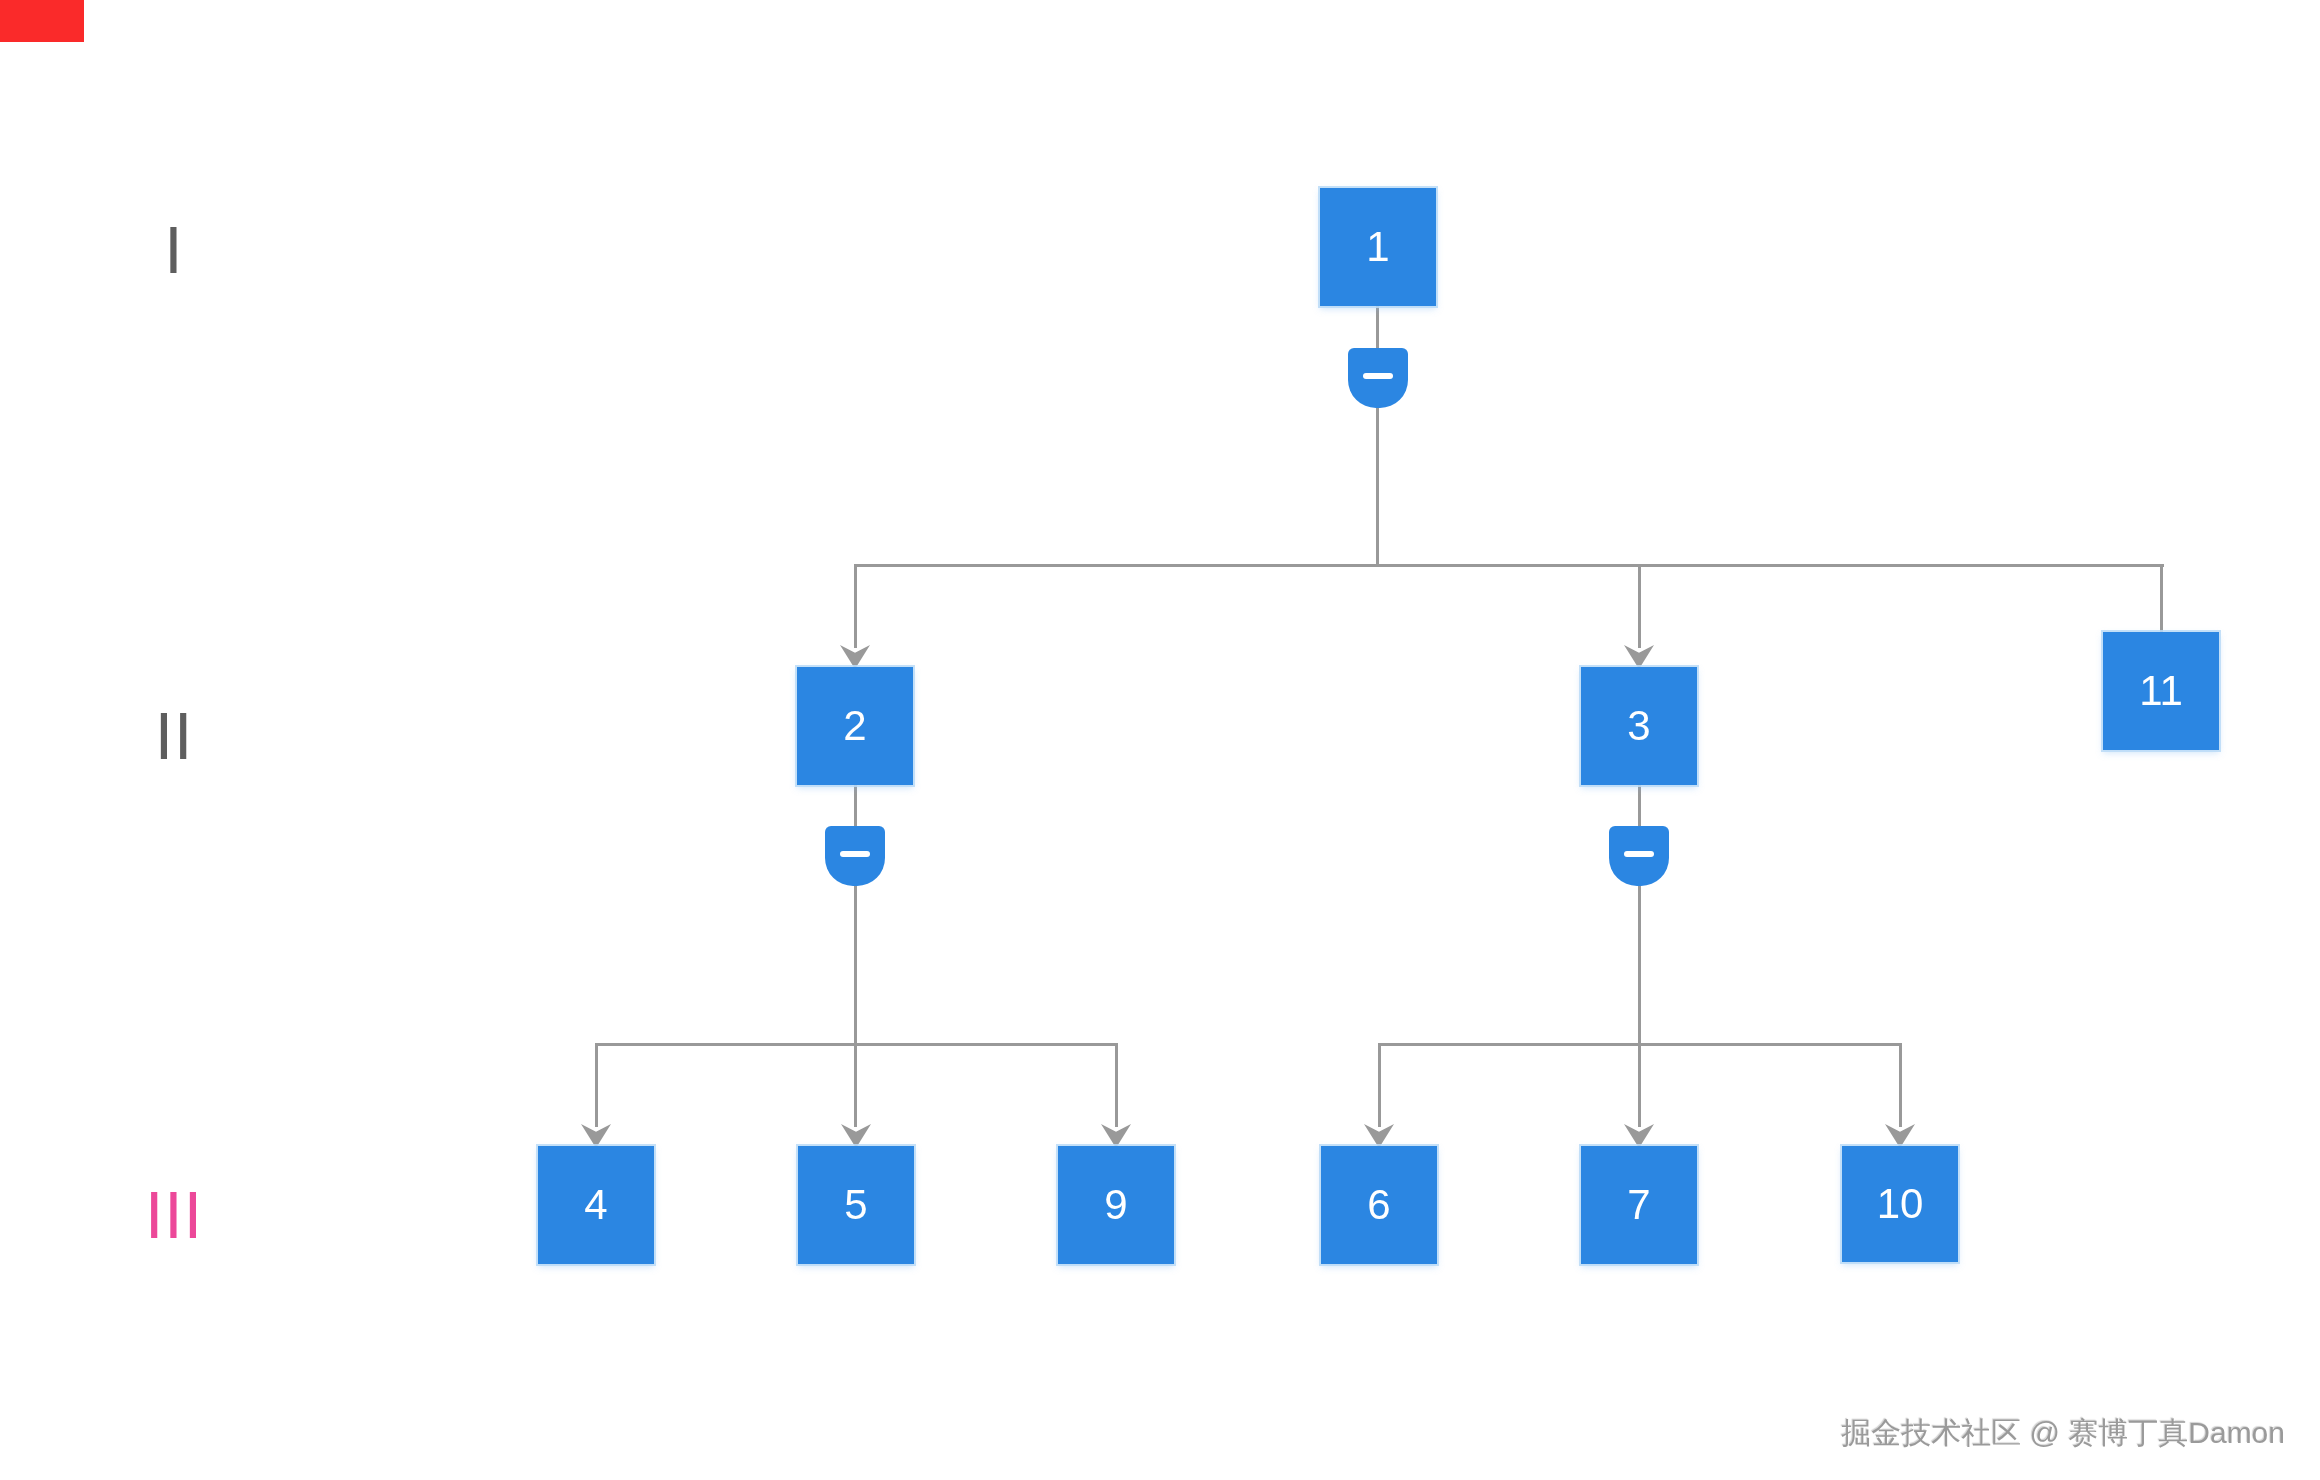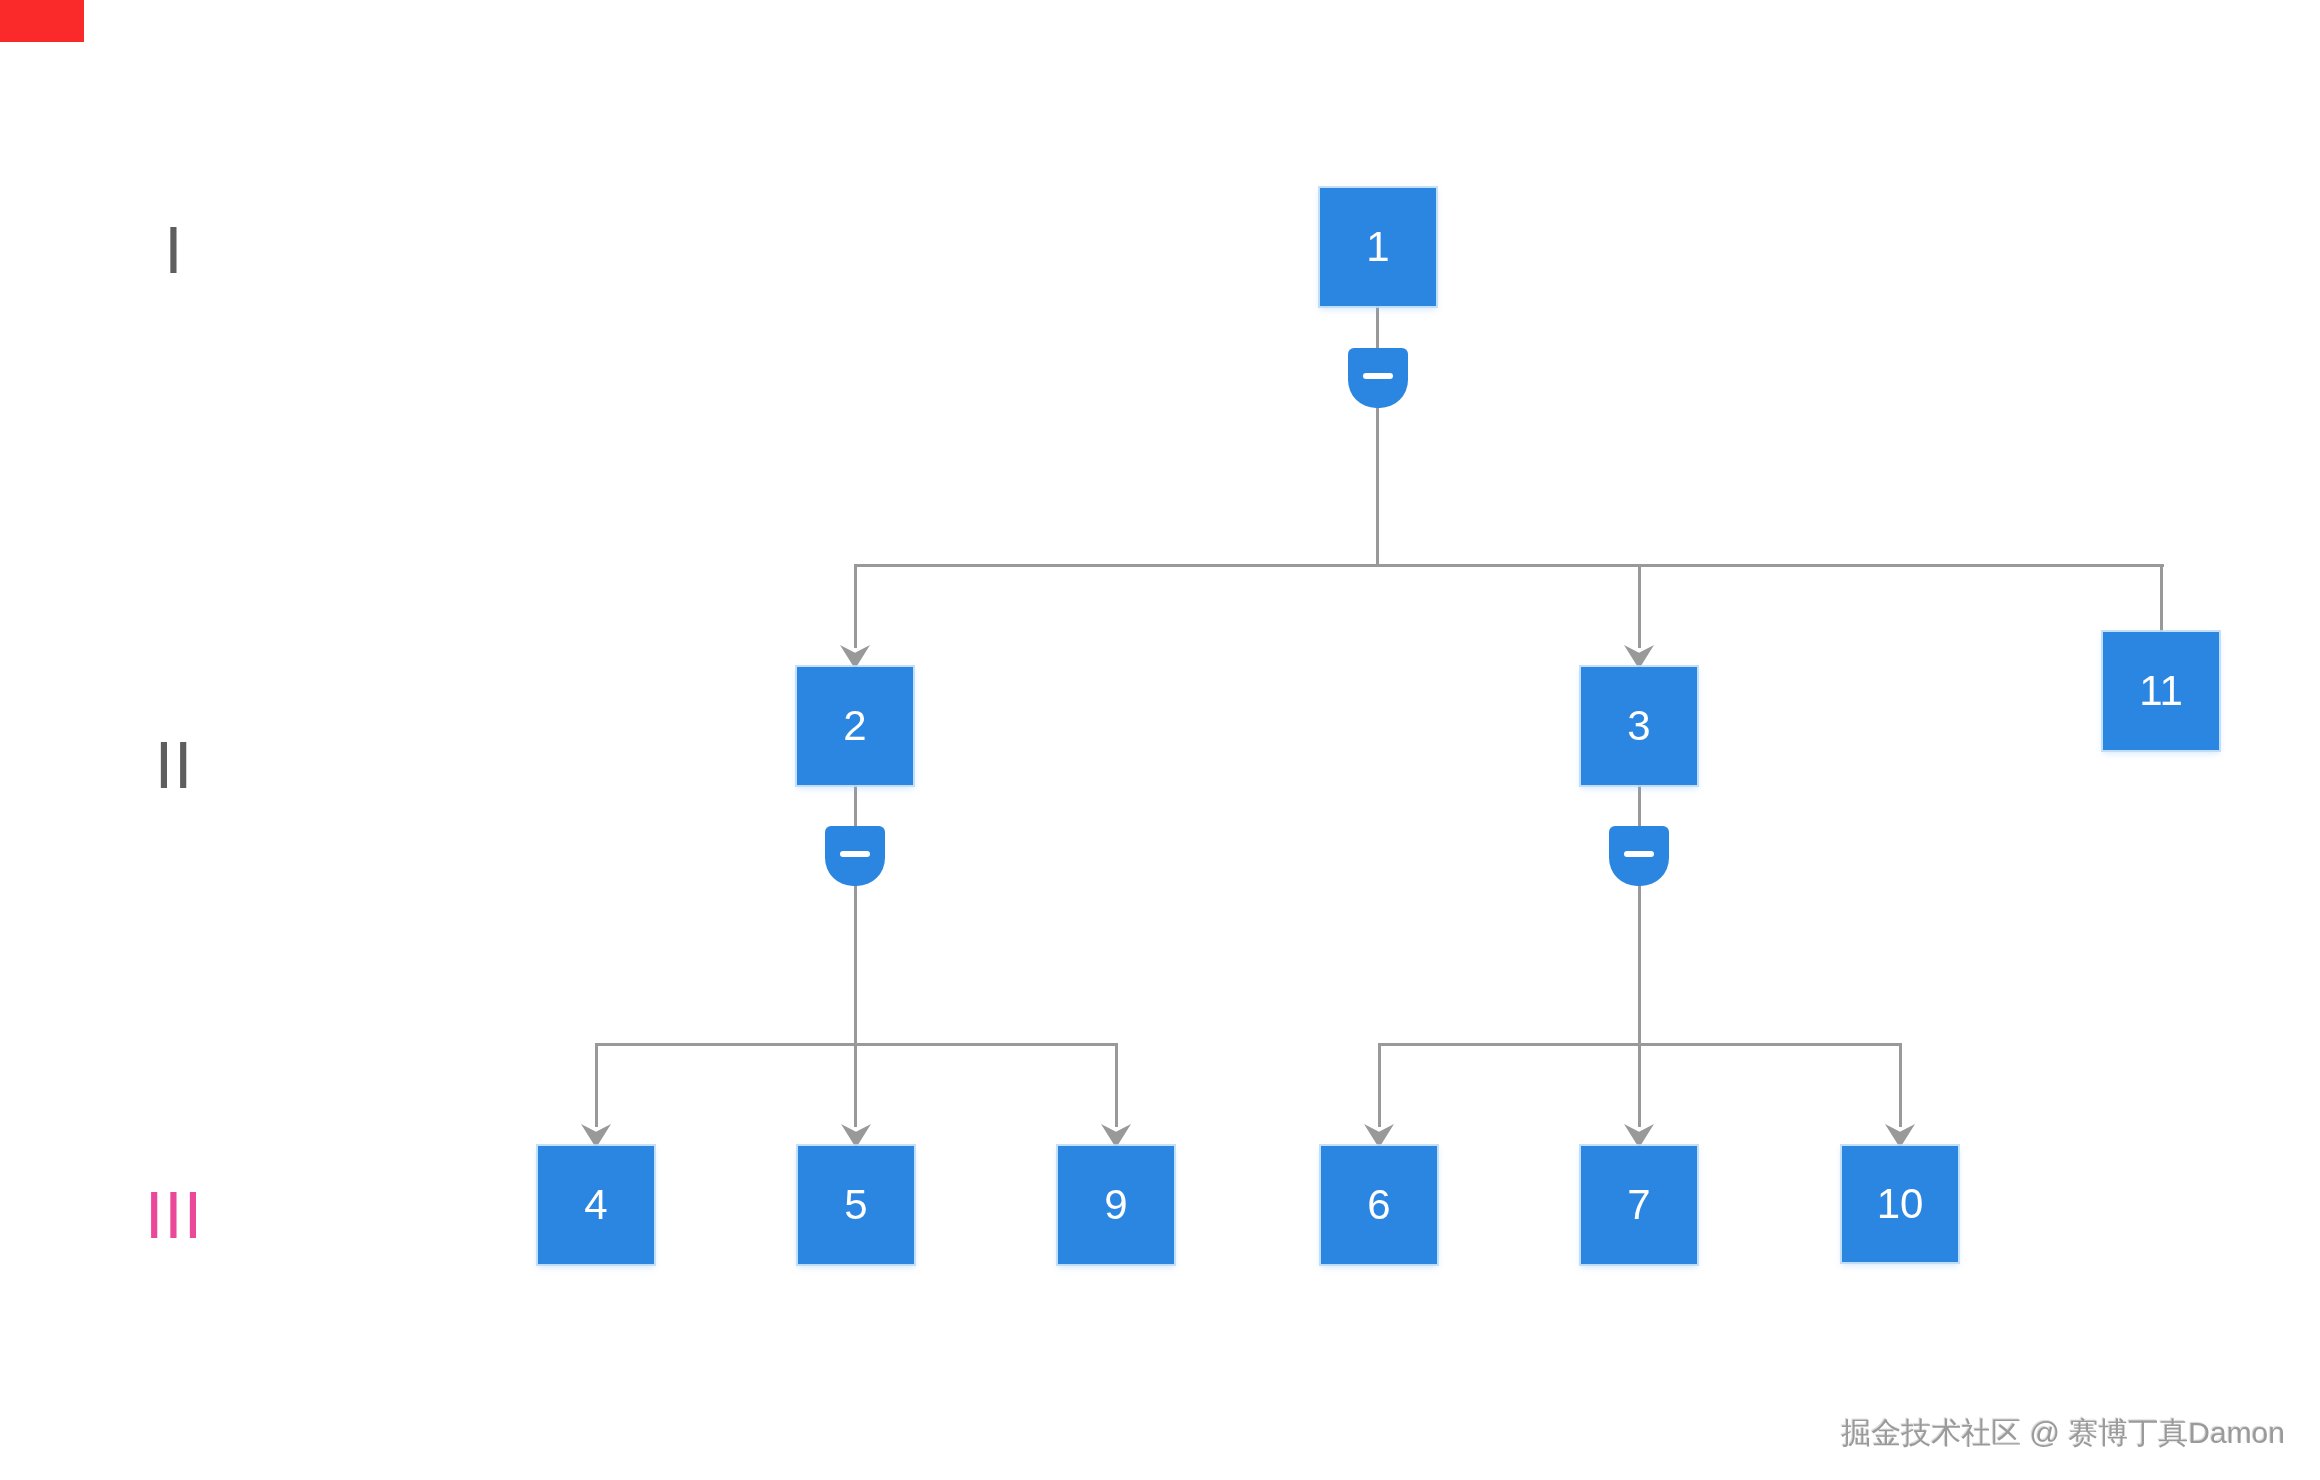--- a/index.html
+++ b/index.html
@@ -77,21 +77,21 @@
     <div class="arrow" style="left: 840px; top: 645px; background: rgb(153, 153, 153);"></div>
     <div class="arrow" style="left: 1624px; top: 645px; background: rgb(153, 153, 153);"></div>
     <div class="arrow" style="left: 2146px; top: 646px; background: rgb(153, 153, 153);"></div>
     <div class="arrow" style="left: 581px; top: 1124px; background: rgb(153, 153, 153);"></div>
     <div class="arrow" style="left: 841px; top: 1124px; background: rgb(153, 153, 153);"></div>
     <div class="arrow" style="left: 1101px; top: 1124px; background: rgb(153, 153, 153);"></div>
     <div class="arrow" style="left: 1364px; top: 1124px; background: rgb(153, 153, 153);"></div>
     <div class="arrow" style="left: 1624px; top: 1124px; background: rgb(153, 153, 153);"></div>
     <div class="arrow" style="left: 1885px; top: 1124px; background: rgb(153, 153, 153);"></div>
     <div class="lvl" style="left: 174px; top: 250px; color: rgb(94, 94, 94);">I</div>
-    <div class="lvl" style="left: 174px; top: 736px; color: rgb(94, 94, 94); margin-top: 29px;">II</div>
+    <div class="lvl" style="left: 174px; top: 736px; color: rgb(94, 94, 94);">II</div>
     <div class="lvl" style="left: 174px; top: 1215px; color: #ec4899;">III</div>
     <div class="node" style="left: 1320px; top: 188px; width: 116px; height: 118px; background: rgb(43, 134, 226); color: rgb(255, 255, 255);">1</div>
     <div class="node" style="left: 797px; top: 667px; width: 116px; height: 118px; background: rgb(43, 134, 226); color: rgb(255, 255, 255);">2</div>
     <div class="node" style="left: 1581px; top: 667px; width: 116px; height: 118px; background: rgb(43, 134, 226); color: rgb(255, 255, 255);">3</div>
     <div class="node" style="left: 2103px; top: 632px; width: 116px; height: 118px; background: rgb(43, 134, 226); color: rgb(255, 255, 255);">11</div>
     <div class="node" style="left: 538px; top: 1146px; width: 116px; height: 118px; background: rgb(43, 134, 226); color: rgb(255, 255, 255);">4</div>
     <div class="node" style="left: 798px; top: 1146px; width: 116px; height: 118px; background: rgb(43, 134, 226); color: rgb(255, 255, 255);">5</div>
     <div class="node" style="left: 1058px; top: 1146px; width: 116px; height: 118px; background: rgb(43, 134, 226); color: rgb(255, 255, 255);">9</div>
     <div class="node" style="left: 1321px; top: 1146px; width: 116px; height: 118px; background: rgb(43, 134, 226); color: rgb(255, 255, 255);">6</div>
     <div class="node" style="left: 1581px; top: 1146px; width: 116px; height: 118px; background: rgb(43, 134, 226); color: rgb(255, 255, 255);">7</div>

